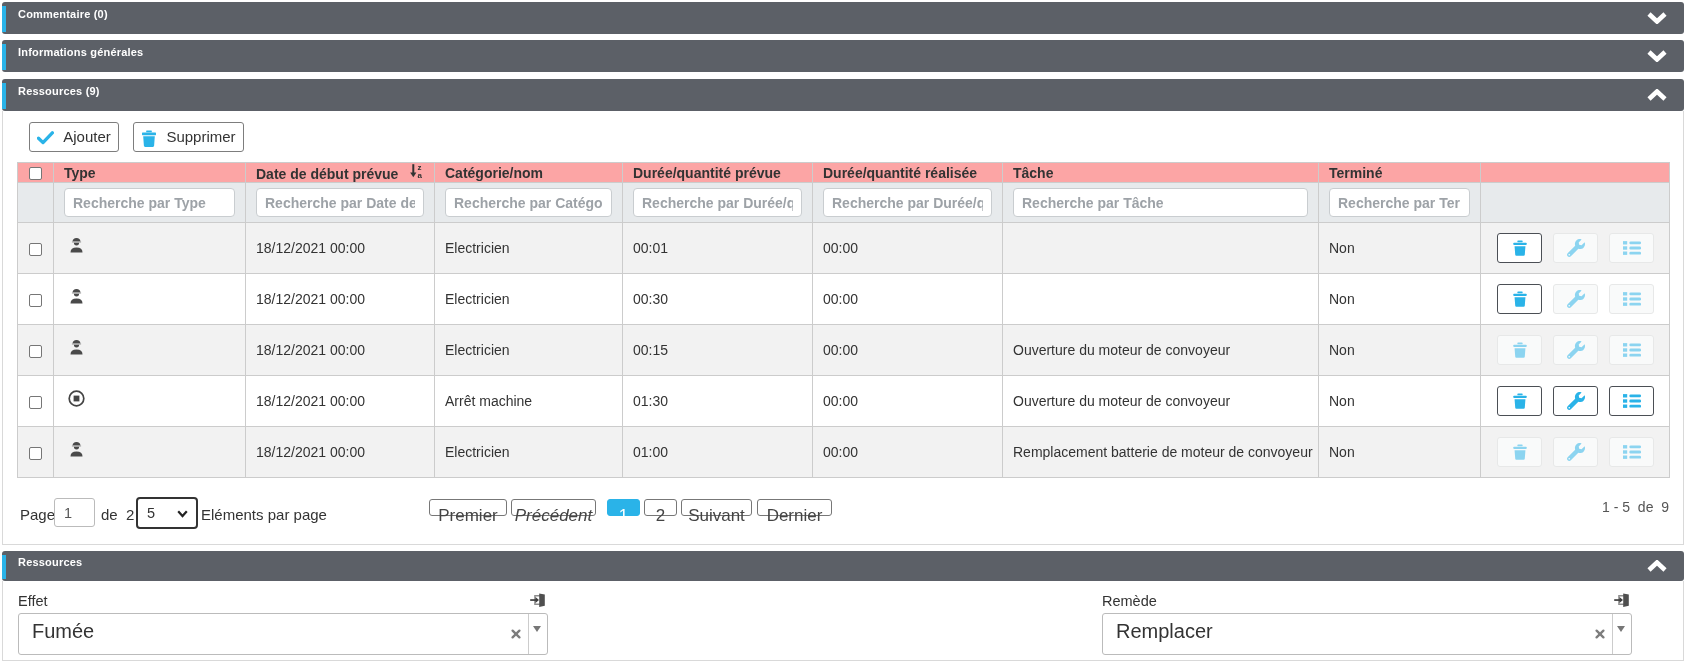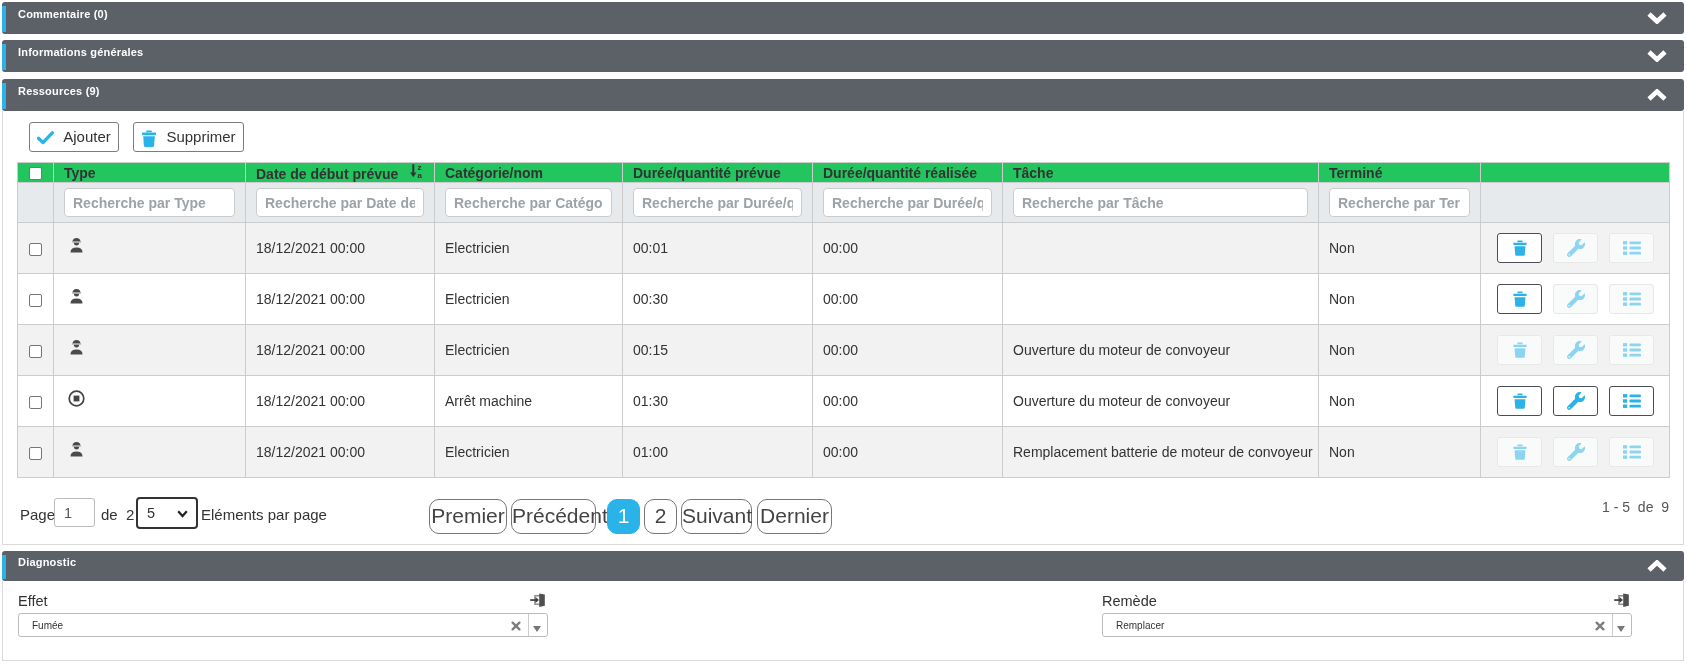--- a/index.html
+++ b/index.html
@@ -11,21 +11,21 @@
 .bar svg.chev { position:absolute; right:17px; top:10px; }
 .box { position:absolute; left:2px; width:1682px; background:#fff; border:1px solid #d9d9d9; border-top:none; }
 
 
 .btn { position:absolute; height:30px; background:#fff; border:1px solid #7d7d7d; border-radius:3px; font-size:15px; color:#333; text-align:center; }
 .btn .ic { display:inline-block; vertical-align:middle; margin-right:9px; }
 
 
 table.grid { position:absolute; left:14px; top:51px; width:1652px; border-collapse:collapse; table-layout:fixed; font-size:14px; color:#333; }
 table.grid td, table.grid th { border:1px solid #ccc; padding:0 10px; overflow:hidden; white-space:nowrap; }
-tr.h { height:17px; background:#22c55e; }
+tr.h { height:17px; background:#fca5a5; }
 tr.h th { text-align:left; font-weight:bold; font-size:14px; color:#333; }
 tr.s { height:40px; background:#e7eaec; }
 tr.s td input { width:100%; height:29px; border:1px solid #c9cdd0; border-radius:4px; padding:0 8px; font-family:"Liberation Sans",sans-serif; font-size:14px; font-weight:bold; background:#fff; }
 tr.s td input::placeholder { color:#9da2a7; opacity:1; }
 tr.r { height:51px; }
 tr.r.odd { background:#f2f2f2; }
 tr.r.even { background:#fff; }
 .cb { width:13px; height:13px; background:#fff; border:1px solid #767676; border-radius:2px; display:inline-block; vertical-align:middle; }
 td.cbc, tr.h th.cbc { text-align:center !important; padding:0 !important; }
 td.act-c { padding:0 0 0 16px !important; }
@@ -33,28 +33,28 @@
 .act svg { position:absolute; left:50%; top:50%; transform:translate(-50%,-50%); }
 .act.en { background:#fff; border:1px solid #4b4f55; }
 .act.dis { background:#f9fafa; border:1px solid #e7e8e8; }
 .act.dis svg { opacity:.52; }
 
 .tico, .ticoS { position:relative; display:inline-block; }
 .tico { left:6px; top:-2px; }
 .ticoS { left:4px; top:-3px; }
 
 .pag { position:absolute; font-size:15px; color:#333; }
-.pbtn { position:absolute; height:35px; border:1px solid #777; border-radius:10px; background:#fff; color:#444; font-size:21px; text-align:center; }
+.pbtn { position:absolute; height:17px; border:1px solid #777; border-radius:3px; background:#fff; color:#444; font-size:17px; text-align:center; }
 .pbtn.on { background:#2ab3e8; border-color:#2ab3e8; color:#fff; }
 
 
 .dcol { position:absolute; top:0; width:560px; height:80px; padding:0 15px; }
 .dlabel { position:absolute; top:12px; left:15px; font-size:14.5px; color:#333; }
 .dicon { position:absolute; top:11px; right:17px; }
-.combo { position:absolute; left:15px; right:15px; top:32px; height:24px; border:1px solid #bbb; border-radius:3px; background:#fff; font-size:10px; color:#333; }
+.combo { position:absolute; left:15px; right:15px; top:32px; height:42px; border:1px solid #bbb; border-radius:3px; background:#fff; font-size:20px; color:#333; }
 .combo .val { position:absolute; left:13px; top:6px; }
 .combo .x { position:absolute; right:26px; top:7px; }
 .combo .sep { position:absolute; right:18px; top:0; bottom:0; width:1px; background:#ccc; }
 .combo .ar { position:absolute; right:6px; top:12px; width:0; height:0; border-left:4.5px solid transparent; border-right:4.5px solid transparent; border-top:6px solid #777; }
 </style>
 </head>
 <body>
 <div class="wrap">
 
   <div class="bar" style="top:2px;">
@@ -317,32 +317,32 @@
     <div class="pag" style="left:98px; top:395px;">de&nbsp; 2</div>
     <div class="pag" style="left:133px; top:386px; width:62px; height:32px; border:2px solid #333; border-radius:4px; background:#fff;">
       <span style="position:absolute; left:9px; top:6px; font-size:14.5px;">5</span>
       <svg style="position:absolute; right:8px; top:11px;" width="11" height="8" viewBox="0 0 11 8">
           <polyline points="1.2,1.2 5.5,6 9.8,1.2" fill="none" stroke="#222" stroke-width="2.2"></polyline>
         </svg>
     </div>
     <div class="pag" style="left:198px; top:395px;">Eléments par page</div>
 
     <div class="pbtn" style="left:426px; top:388px; width:78px; line-height:31px;">Premier</div>
-    <div class="pbtn" style="left:508px; top:388px; width:85px; line-height:31px;">Précédent</div>
+    <div class="pbtn" style="left:508px; top:388px; width:85px; line-height:31px;font-style:italic;">Précédent</div>
     <div class="pbtn on" style="left:604px; top:388px; width:33px; line-height:31px;">1</div>
     <div class="pbtn" style="left:641px; top:388px; width:33px; line-height:31px;">2</div>
     <div class="pbtn" style="left:678px; top:388px; width:71px; line-height:31px;">Suivant</div>
     <div class="pbtn" style="left:754px; top:388px; width:75px; line-height:31px;">Dernier</div>
 
     <div class="pag" style="right:14px; top:388px; font-size:14px; color:#555;">1 - 5&nbsp; de&nbsp; 9</div>
   </div>
 
   <div class="bar" style="top:551px; height:30px;">
       <div class="accent"></div>
-      <div class="t" style="top:5px;">Diagnostic</div>
+      <div class="t" style="top:5px;">Ressources</div>
     <svg class="chev" width="20" height="12" viewBox="0 0 20 12" style="top:9px;">
         <polyline points="2,10 10,2.5 18,10" fill="none" stroke="#fff" stroke-width="4.6"></polyline>
       </svg>
   </div>
   <div class="box" style="top:581px; height:80px;">
     <div class="dcol" style="left:0;">
       <div class="dlabel">Effet</div>
       <span class="dicon"><svg width="16" height="16" viewBox="0 0 16 16">
             <path d="M4.2 3 h6.2 v1.4 h-4.8 v7.2 h4.8 v1.4 h-6.2 z" fill="#8d8d8d"></path>
             <path d="M9.2 1.4 l5.6 1.2 v11.2 l-5.6 1.2 z" fill="#4f4f4f"></path>

